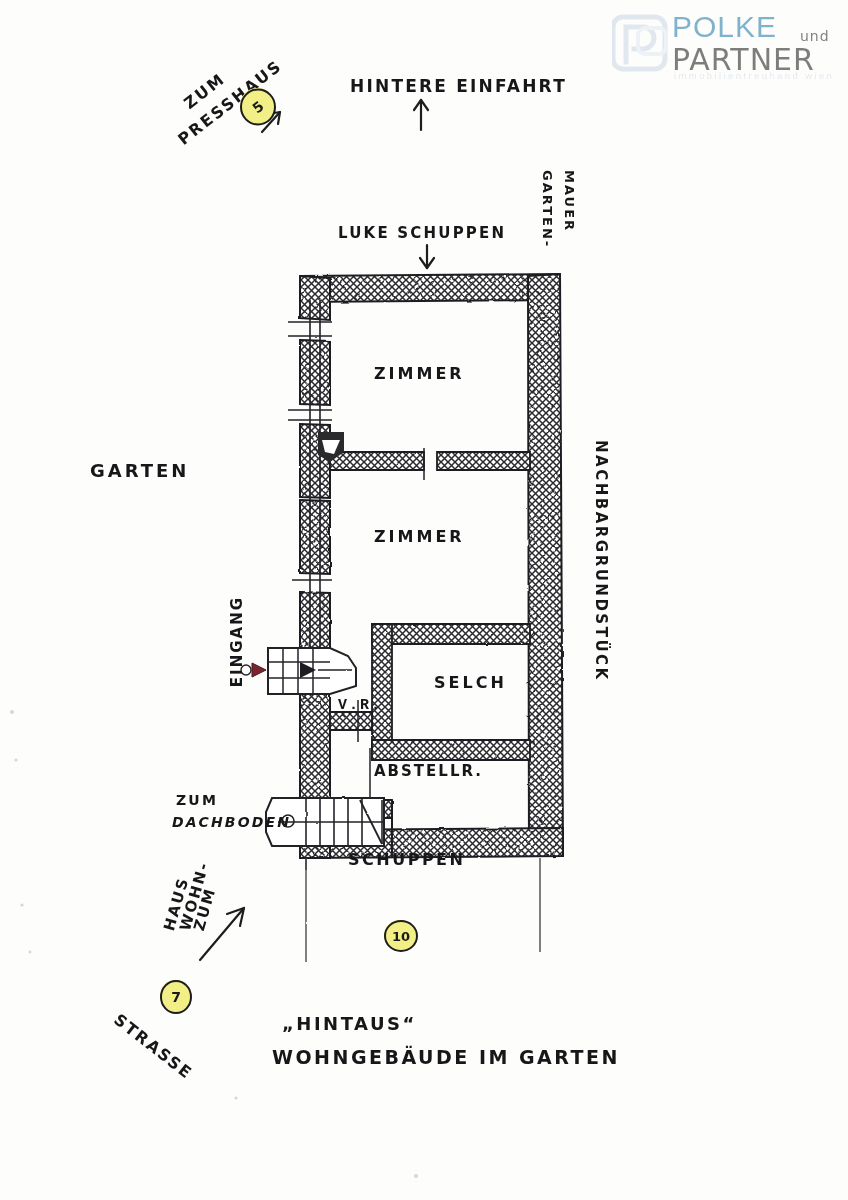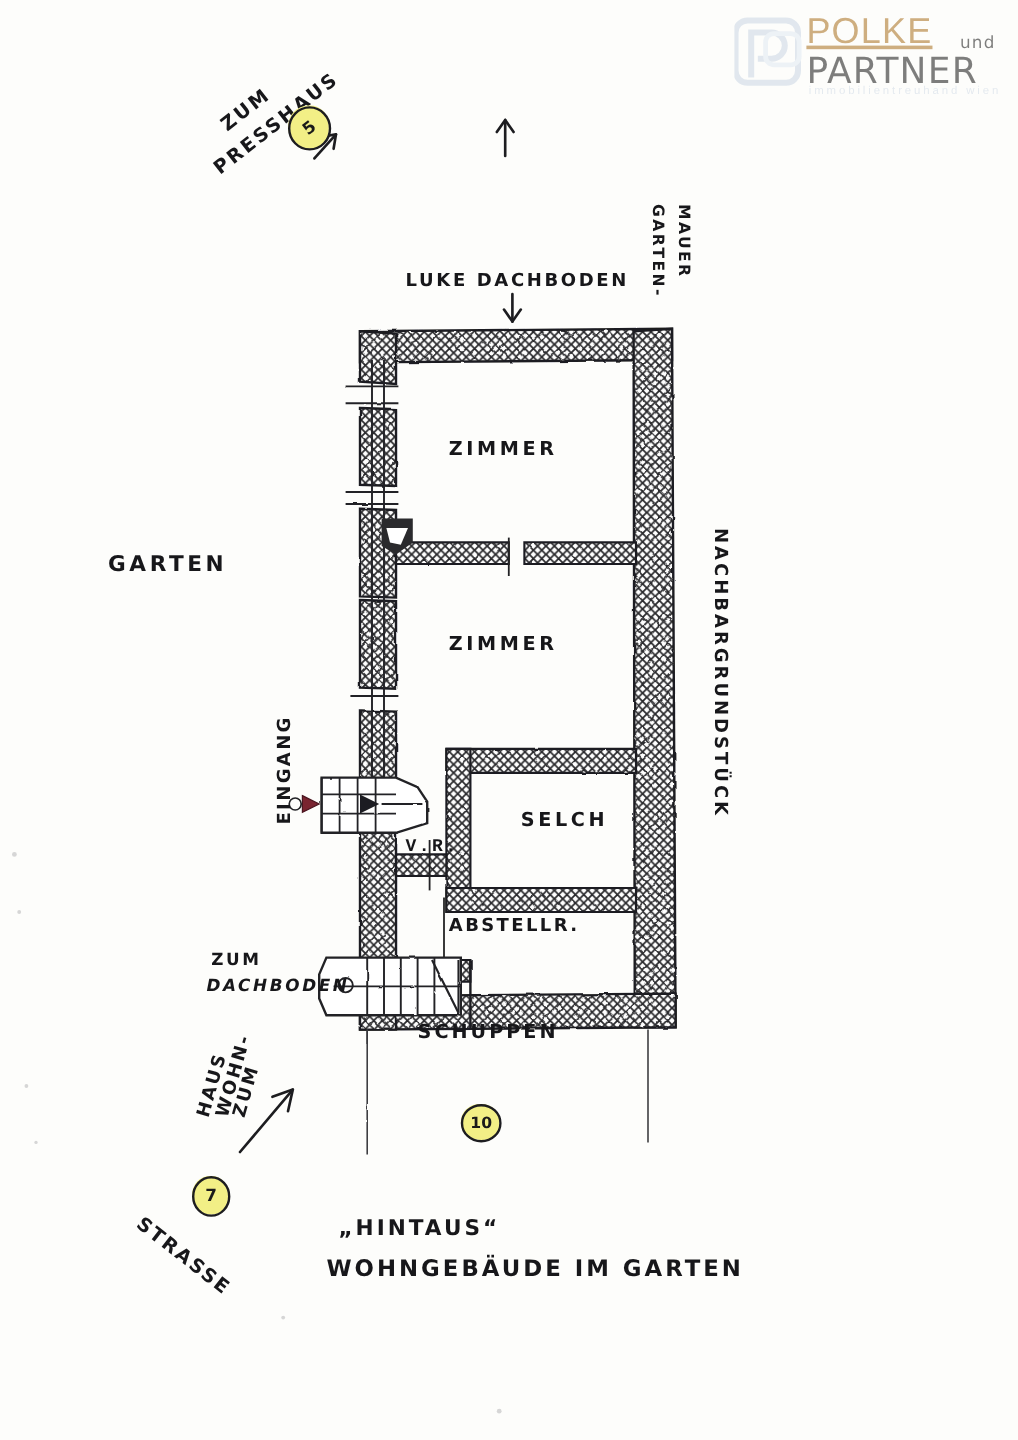--- a/index.html
+++ b/index.html
@@ -22,23 +22,22 @@
   .abs{position:absolute;}
   .logo{
     position:absolute;
     left:612px;top:14px;
     width:226px;height:62px;
     opacity:.5;
   }
   .logo-txt{
     position:absolute;left:60px;top:-2px;
     font-family:"Liberation Sans", sans-serif;
-    color:#a16207;
+    color:#0369a1;
     line-height:1;
-    text-decoration:underline;
   }
   .logo-polke{font-size:30px;letter-spacing:1px;}
   .logo-partner{font-size:30px;letter-spacing:1px;position:absolute;left:60px;top:28px;}
   .logo-und{font-size:14px;letter-spacing:1px;position:absolute;left:188px;top:14px;}
   .logo-sub{
     position:absolute;left:62px;top:56px;
     font-size:9.5px;letter-spacing:2.4px;color:#ccd7e4;
     font-family:"Liberation Sans", sans-serif;
   }
   .yellowdot{
@@ -205,22 +204,23 @@
 
   <div class="abs hand" style="left:186px;top:96px;font-size:16px;transform:rotate(-38deg);transform-origin:left center;">ZUM</div>
   <div class="abs hand" style="left:180px;top:132px;font-size:16px;transform:rotate(-38deg);transform-origin:left center;">PRESSHAUS</div>
 
   <div class="yellowdot" style="left:240px;top:88px;width:34px;height:36px;"></div>
   <svg class="abs" style="left:238px;top:86px;" width="40" height="42">
     <ellipse cx="20" cy="21" rx="17" ry="17.5" fill="none" stroke="#1d1d20" stroke-width="2"></ellipse>
   </svg>
   <div class="circled" style="left:238px;top:86px;width:40px;height:42px;transform:rotate(-38deg);">5</div>
 
-
-  <div class="abs hand" style="left:338px;top:224px;font-size:15px;">LUKE DACHBODEN</div>
+  <div class="abs hand" style="left:350px;top:76px;font-size:17px;">HINTERE EINFAHRT</div>
+
+  <div class="abs hand" style="left:338px;top:224px;font-size:15px;">LUKE SCHUPPEN</div>
 
   <div class="abs hand" style="left:540px;top:170px;font-size:13px;writing-mode:vertical-rl;letter-spacing:2px;">GARTEN-</div>
   <div class="abs hand" style="left:562px;top:170px;font-size:13px;writing-mode:vertical-rl;letter-spacing:2px;">MAUER</div>
 
   <div class="abs hand" style="left:592px;top:440px;font-size:15px;writing-mode:vertical-rl;letter-spacing:2.5px;">NACHBARGRUNDSTÜCK</div>
 
   <div class="abs hand" style="left:90px;top:460px;font-size:18px;letter-spacing:3px;">GARTEN</div>
 
   <div class="abs hand" style="left:374px;top:364px;font-size:16px;letter-spacing:3px;">ZIMMER</div>
 

